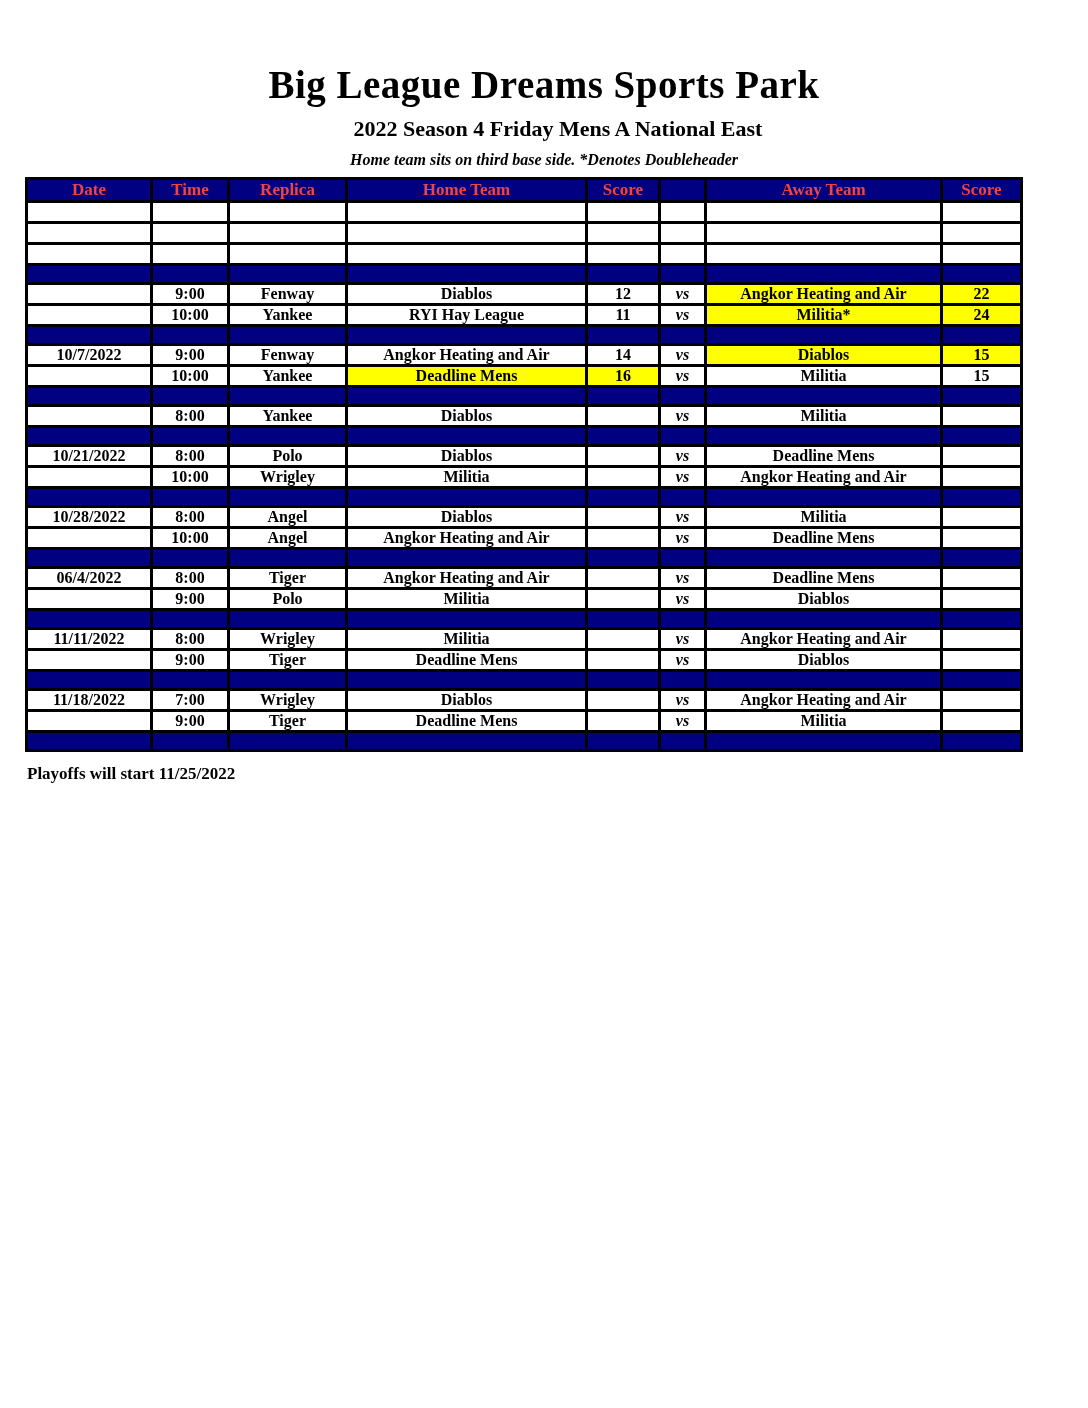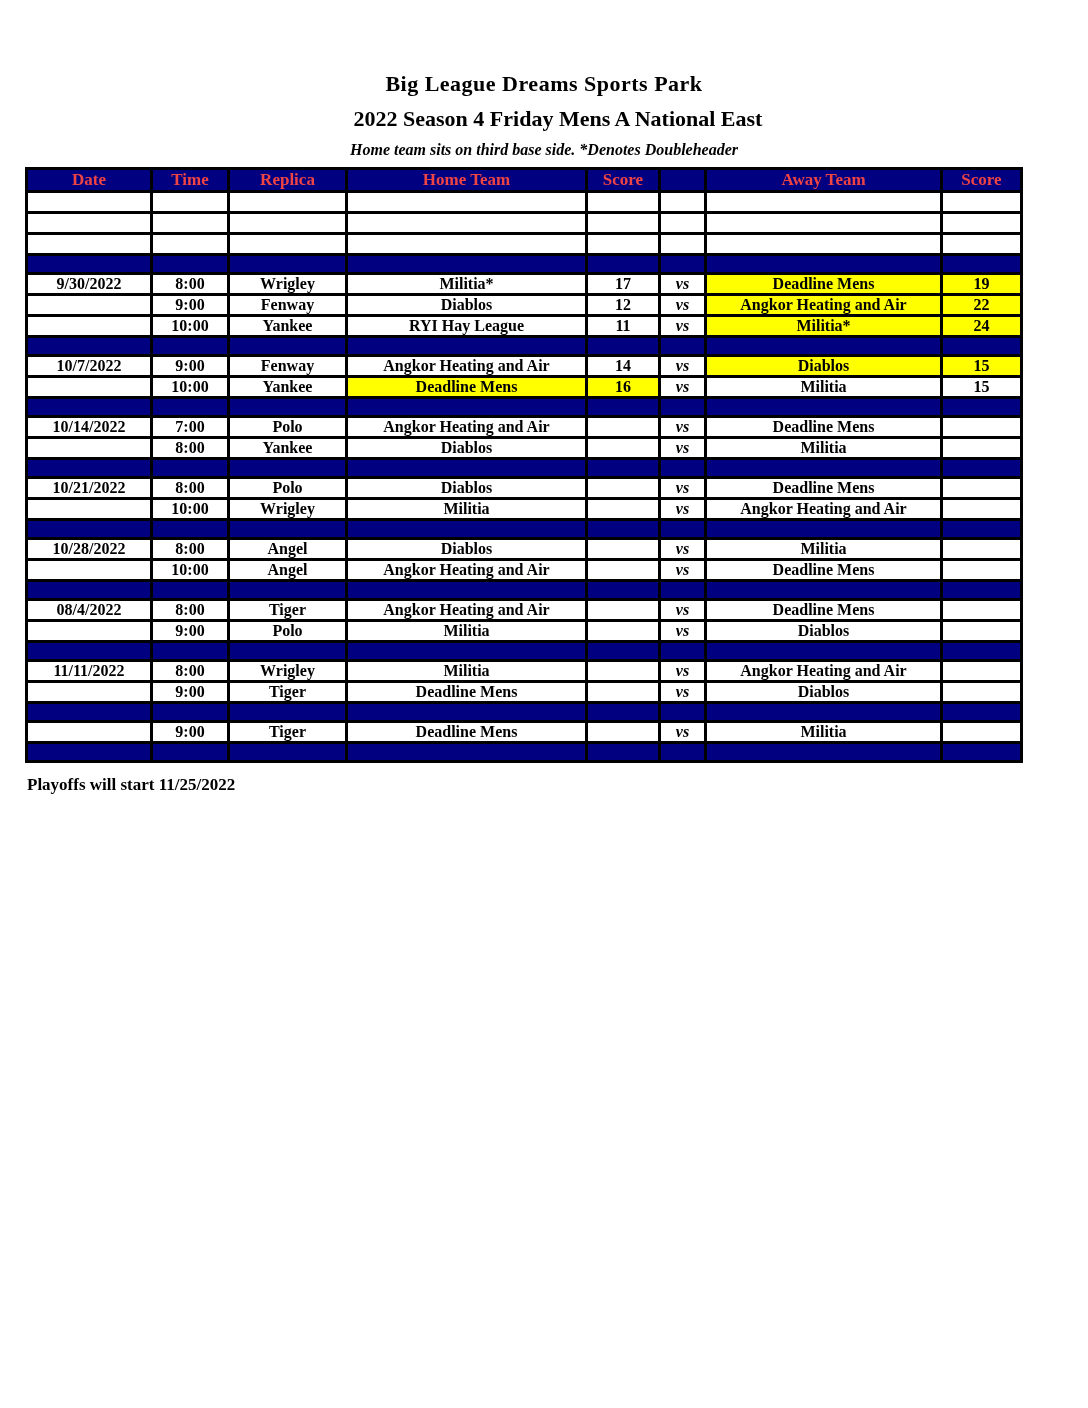--- a/index.html
+++ b/index.html
@@ -5,22 +5,22 @@
   :root { --navy:#000080; --highlight:#FFFF00; }
   * { box-sizing:border-box; }
   html,body { margin:0; padding:0; background:#ffffff; }
   body {
     width:1088px; height:1408px; overflow:hidden;
     font-family:"Liberation Serif","DejaVu Serif",serif;
     color:#000;
   }
   .page { padding-top:62px; }
   .title {
-    margin:9px; text-align:center;
-    font-size:22px; font-weight:bold; letter-spacing:.5px;
+    margin:0; text-align:center;
+    font-size:39px; font-weight:bold; letter-spacing:.5px;
   }
   .subtitle {
     margin:9px 0 0; text-align:center;
     font-size:22px; font-weight:bold;padding-left:28px;
   }
   .note {
     margin:9px 16px 8px; text-align:center;
     font-size:16px; font-weight:bold; font-style:italic;
   }
   table.sched {
@@ -110,30 +110,20 @@
           <td></td>
           <td></td>
           <td></td>
           <td></td>
           <td></td>
           <td></td>
           <td></td>
           <td></td>
         </tr>
         <tr>
-          <td>9/30/2022</td>
-          <td>8:00</td>
-          <td>Wrigley</td>
-          <td>Militia*</td>
-          <td>17</td>
-          <td class="vs">vs</td>
-          <td class="hl">Deadline Mens</td>
-          <td class="hl">19</td>
-        </tr>
-        <tr>
           <td></td>
           <td>9:00</td>
           <td>Fenway</td>
           <td>Diablos</td>
           <td>12</td>
           <td class="vs">vs</td>
           <td class="hl">Angkor Heating and Air</td>
           <td class="hl">22</td>
         </tr>
         <tr>
@@ -180,30 +170,20 @@
           <td></td>
           <td></td>
           <td></td>
           <td></td>
           <td></td>
           <td></td>
           <td></td>
           <td></td>
         </tr>
         <tr>
-          <td>10/14/2022</td>
-          <td>7:00</td>
-          <td>Polo</td>
-          <td>Angkor Heating and Air</td>
-          <td></td>
-          <td class="vs">vs</td>
-          <td>Deadline Mens</td>
-          <td></td>
-        </tr>
-        <tr>
           <td></td>
           <td>8:00</td>
           <td>Yankee</td>
           <td>Diablos</td>
           <td></td>
           <td class="vs">vs</td>
           <td>Militia</td>
           <td></td>
         </tr>
         <tr class="sep">
@@ -270,21 +250,21 @@
           <td></td>
           <td></td>
           <td></td>
           <td></td>
           <td></td>
           <td></td>
           <td></td>
           <td></td>
         </tr>
         <tr>
-          <td>08/4/2022</td>
+          <td>06/4/2022</td>
           <td>8:00</td>
           <td>Tiger</td>
           <td>Angkor Heating and Air</td>
           <td></td>
           <td class="vs">vs</td>
           <td>Deadline Mens</td>
           <td></td>
         </tr>
         <tr>
           <td></td>
@@ -327,20 +307,30 @@
           <td></td>
         </tr>
         <tr class="sep">
           <td></td>
           <td></td>
           <td></td>
           <td></td>
           <td></td>
           <td></td>
           <td></td>
+          <td></td>
+        </tr>
+        <tr>
+          <td>11/18/2022</td>
+          <td>7:00</td>
+          <td>Wrigley</td>
+          <td>Diablos</td>
+          <td></td>
+          <td class="vs">vs</td>
+          <td>Angkor Heating and Air</td>
           <td></td>
         </tr>
         <tr>
           <td></td>
           <td>9:00</td>
           <td>Tiger</td>
           <td>Deadline Mens</td>
           <td></td>
           <td class="vs">vs</td>
           <td>Militia</td>

